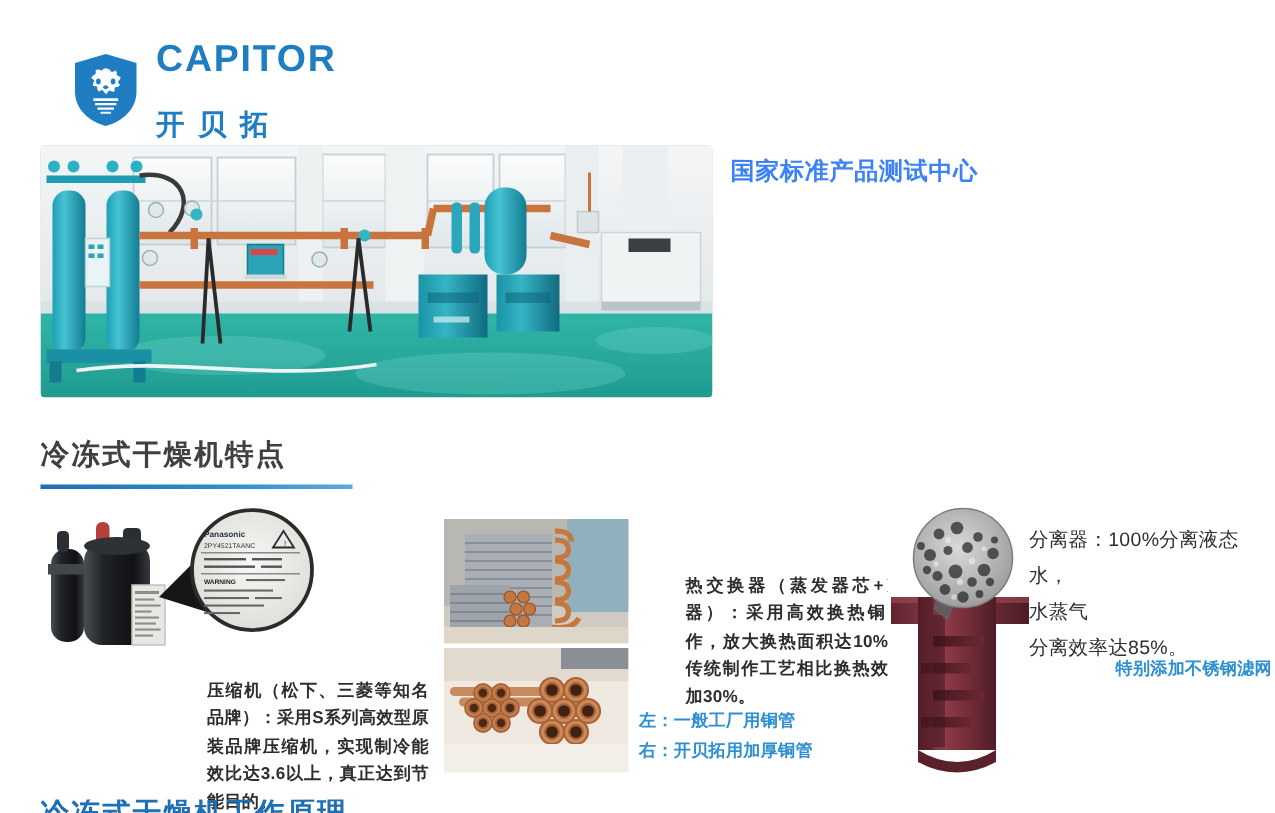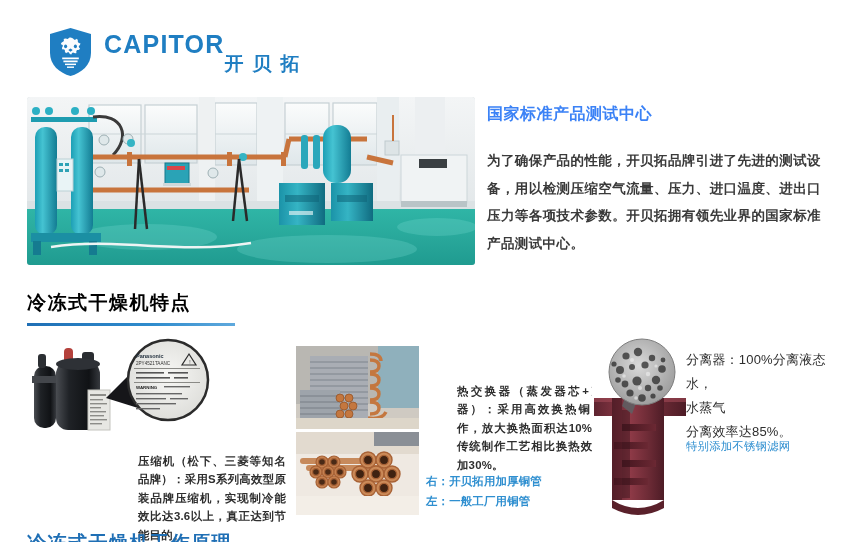--- a/index.html
+++ b/index.html
@@ -6,39 +6,39 @@
   body{
     width:850px;height:542px;overflow:hidden;background:#ffffff;
     font-family:"Liberation Sans","DejaVu Sans",sans-serif;
     -webkit-font-smoothing:antialiased;
   }
   .page{position:relative;width:850px;height:542px;background:#fff;}
 
   
   .logo-wrap{position:absolute;left:48px;top:27px;display:flex;align-items:center;gap:11px;}
   .shield{width:45px;height:50px;flex:0 0 auto;}
-  .brand{display:flex;flex-direction:row;justify-content:center;line-height:1;}
+  .brand{display:flex;flex-direction:column;justify-content:center;line-height:1;}
   .brand-en{font-size:25px;font-weight:bold;color:#1f7ec2;letter-spacing:1.2px;
             font-family:"Liberation Sans",sans-serif;}
   .brand-cn{font-size:19px;font-weight:bold;color:#1f7ec2;letter-spacing:9px;margin-top:22px;}
 
   
   .hero-photo{position:absolute;left:27px;top:97px;width:448px;height:168px;
               border-radius:3px;overflow:hidden;background:#cfd8da;}
   .hero-photo svg{display:block;width:100%;height:100%;}
 
   
   .hero-text{position:absolute;left:487px;top:104px;width:334px;}
   .hero-title{font-size:16px;font-weight:bold;color:#3b82f6;letter-spacing:.5px;}
   .hero-body{margin-top:22px;font-size:13.5px;color:#3a3a3a;line-height:2.05;
              text-align:justify;letter-spacing:.4px;font-weight:bold;}
 
   
   .sec-head{position:absolute;left:27px;top:290px;}
-  .sec-head-title{font-size:19px;font-weight:bold;color:#000000;letter-spacing:1.5px;}
+  .sec-head-title{font-size:19px;font-weight:bold;color:#404040;letter-spacing:1.5px;}
   .sec-head-rule{margin-top:7px;width:208px;height:3px;
                  background:linear-gradient(90deg,#1f6fb5 0%,#2f8ccd 60%,#5fa9dd 100%);}
 
   
   .feat{position:absolute;top:336px;}
 
   
   .f-compressor{left:26px;width:190px;}
   .img-compressor{width:190px;height:98px;display:block;}
   .cap-compressor{position:absolute;left:138px;top:452px;width:148px;
@@ -52,21 +52,21 @@
           font-size:11.4px;line-height:1.62;color:#2e2e2e;font-weight:bold;
           letter-spacing:.2px;text-align:justify;padding-left:38px;}
   .cap-pipes{position:absolute;left:426px;top:472px;width:170px;
              font-size:11.4px;line-height:1.72;color:#2f8fd0;font-weight:bold;letter-spacing:.2px;}
 
   
   .img-sep{position:absolute;left:592px;top:336px;width:98px;height:184px;display:block;}
   .cap-sep{position:absolute;left:686px;top:348px;width:162px;
            font-size:13px;line-height:1.85;color:#2e2e2e;font-weight:normal;letter-spacing:.2px;}
   .cap-sep-blue{position:absolute;left:686px;top:437px;width:162px;
-                font-size:11.4px;line-height:1.6;color:#2f8fd0;font-weight:normal;letter-spacing:.2px;}
+                font-size:11.4px;line-height:1.6;color:#2f8fd0;font-weight:bold;letter-spacing:.2px;text-align:right;}
 
   
   .next-head{position:absolute;left:27px;top:533px;font-size:19px;font-weight:bold;
              color:#1f6fb5;letter-spacing:1.5px;overflow:hidden;height:9px;line-height:19px;}
 </style>
 </head>
 <body>
 
 <div class="page">
 
@@ -223,21 +223,20 @@
       <g stroke="#c8743c" stroke-width="2" fill="none">
           <line x1="366" y1="18" x2="366" y2="44"></line>
         </g>
 
       <path d="M24 150 C90 140 150 158 224 146" stroke="#eef4f4" stroke-width="2.5" fill="none"></path>
     </svg>
   </div>
 
   <div class="hero-text">
     <div class="hero-title">国家标准产品测试中心</div>
-    <div class="hero-body">为了确保产品的性能，开贝拓品牌引进了先进的测试设备，用以检测压缩空气流量、压力、进口温度、进出口压力等各项技术参数。开贝拓拥有领先业界的国家标准产品测试中心。</div>
   </div>
 
   <div class="sec-head">
     <div class="sec-head-title">冷冻式干燥机特点</div>
     <div class="sec-head-rule"></div>
   </div>
 
   <svg class="img-compressor feat f-compressor" viewBox="0 0 190 98" xmlns="http://www.w3.org/2000/svg">
     <defs>
       <linearGradient id="cbody" x1="0" y1="0" x2="1" y2="0">
@@ -399,22 +398,22 @@
           <circle cx="96" cy="42" r="4.6"></circle>
         <circle cx="72" cy="56" r="4.6"></circle>
           <circle cx="88" cy="56" r="4.6"></circle>
       </g>
     </g>
     <rect x="0" y="64" width="123" height="19" fill="#f3eee7"></rect>
   </svg>
 
   <div class="cap-hx">热交换器（蒸发器芯+冷凝器）：采用高效换热铜管制作，放大换热面积达10%，与传统制作工艺相比换热效率增加30%。</div>
   <div class="cap-pipes">
+    <div>左：一般工厂用铜管</div>
     <div>右：开贝拓用加厚铜管</div>
-    <div>左：一般工厂用铜管</div>
   </div>
 
   <svg class="img-sep" viewBox="0 0 98 184" xmlns="http://www.w3.org/2000/svg">
     <defs>
       <linearGradient id="sepg" x1="0" y1="0" x2="1" y2="0">
         <stop offset="0%" stop-color="#5e2430"></stop>
           <stop offset="35%" stop-color="#8e3a47"></stop>
         <stop offset="70%" stop-color="#6d2b36"></stop>
           <stop offset="100%" stop-color="#4d1c26"></stop>
       </linearGradient>

